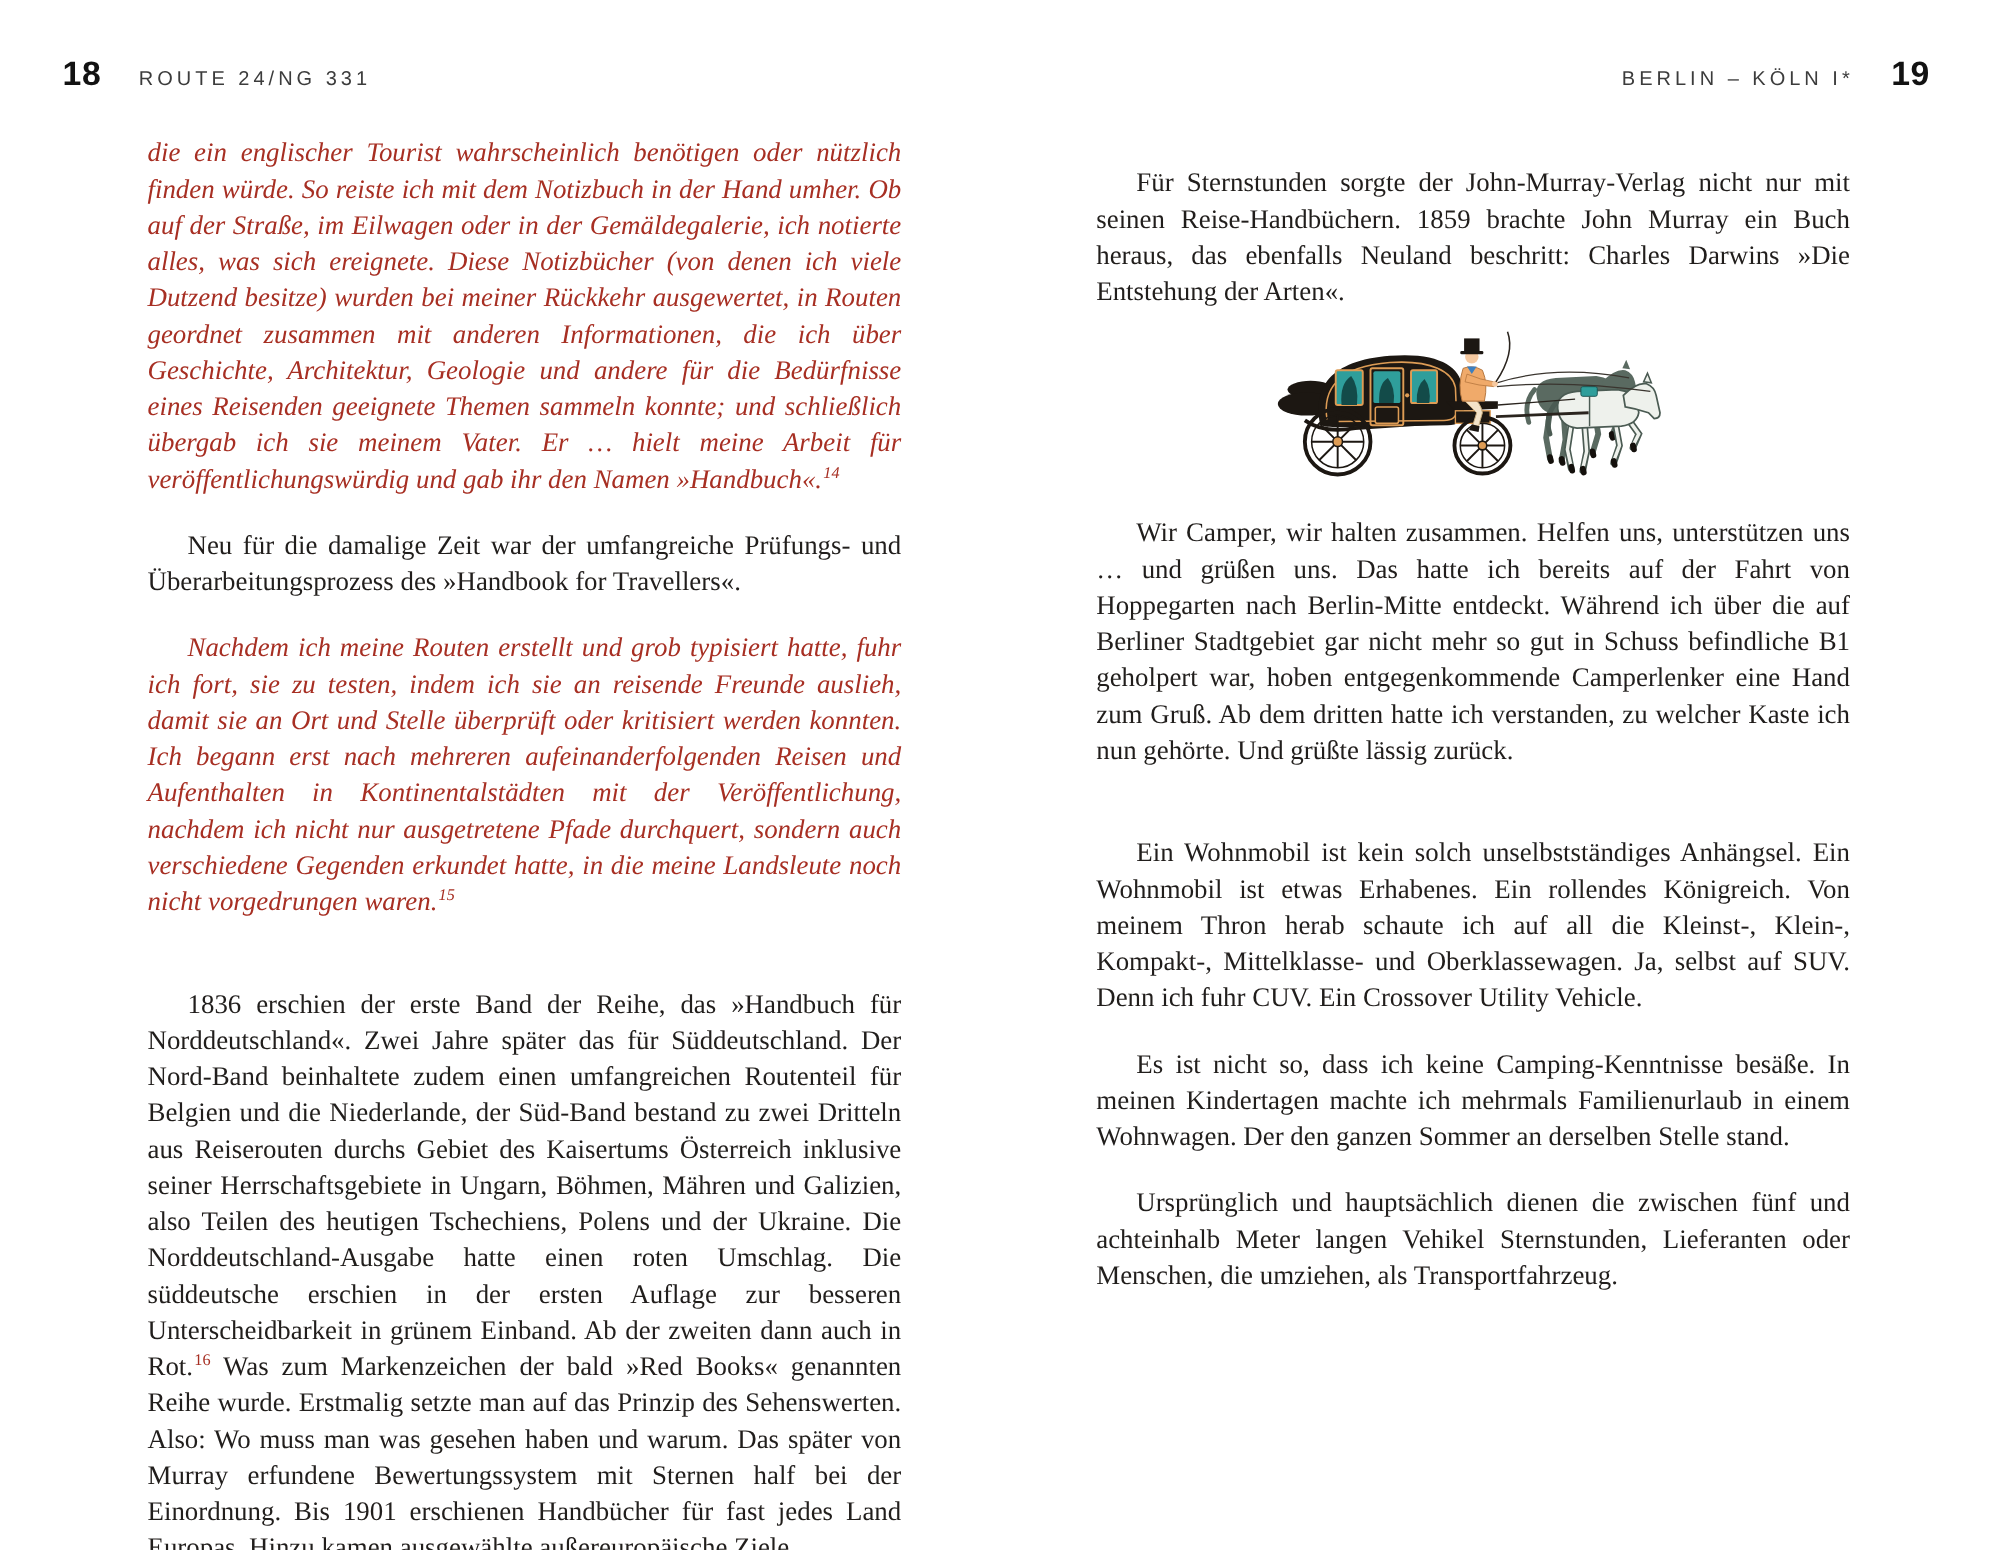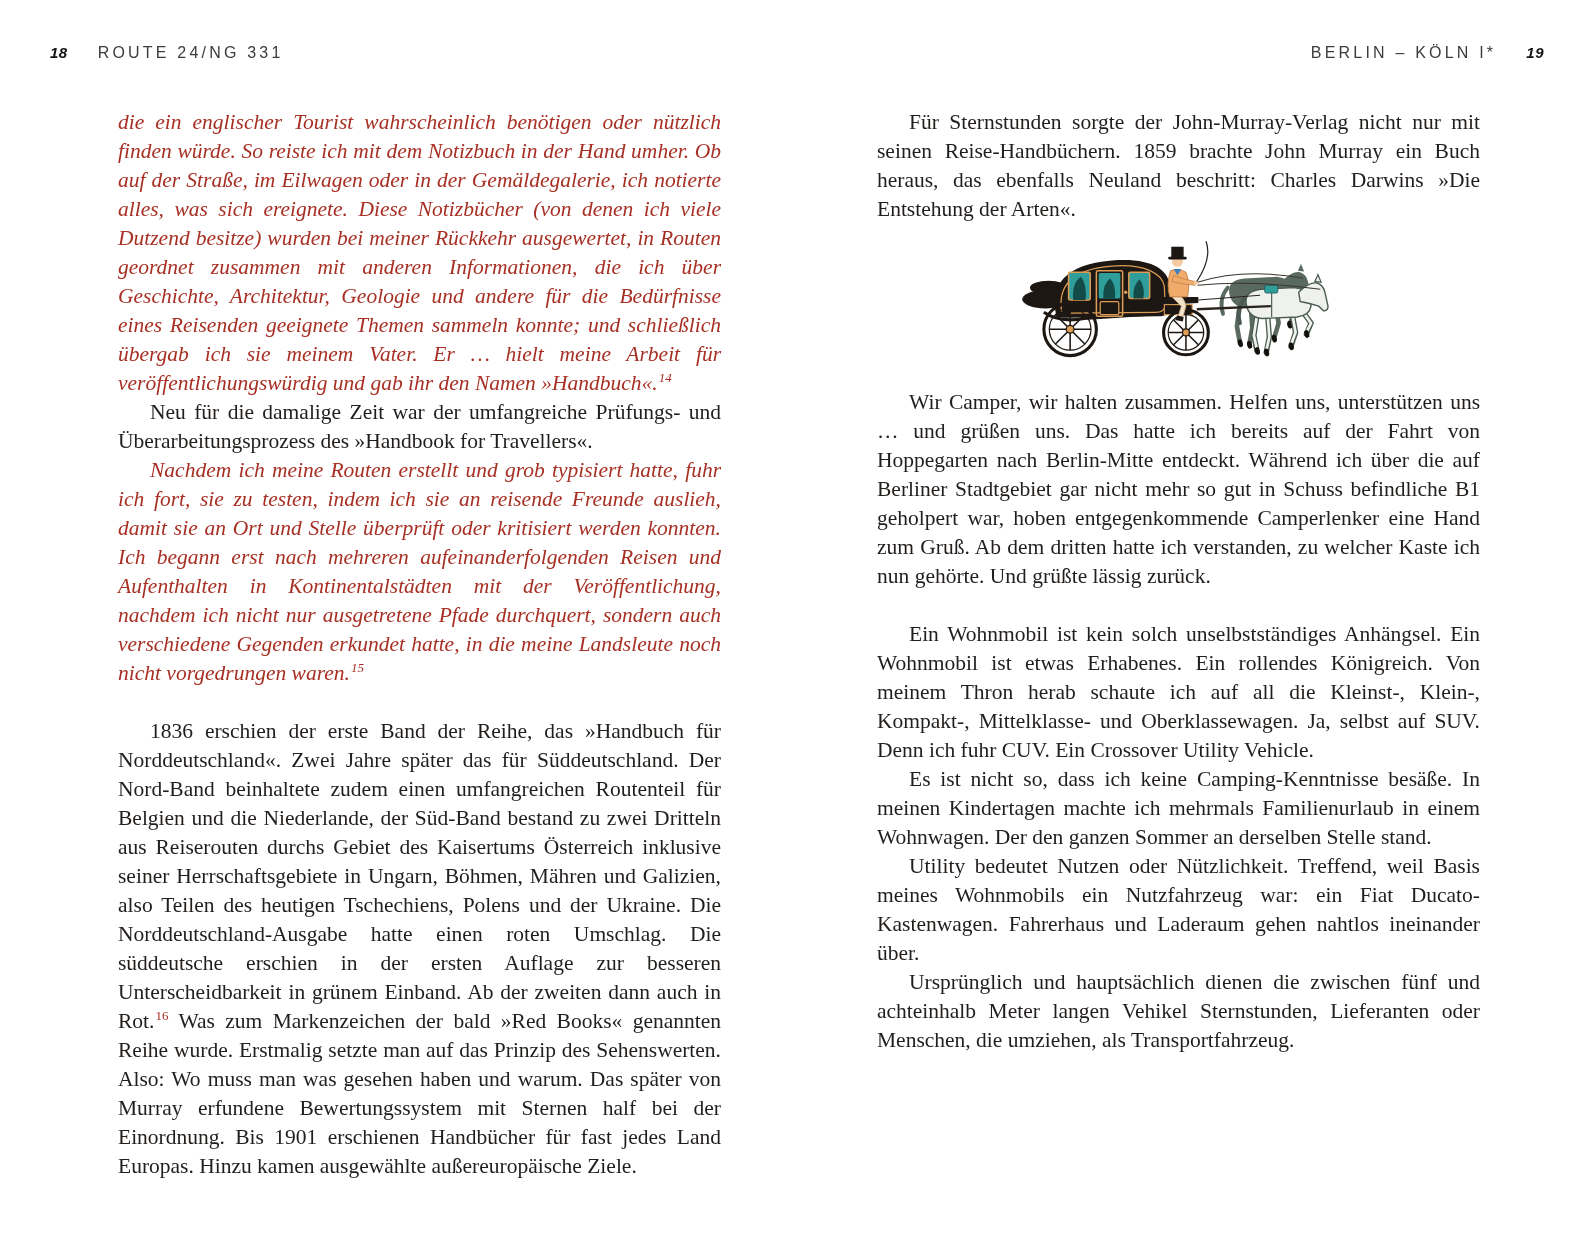--- a/index.html
+++ b/index.html
@@ -5,30 +5,30 @@
   :root{ --red:#a72f23; --ink:#211e1c; --hdr:#3c3c3c; }
   html,body{ margin:0; padding:0; background:#ffffff; }
   .spread{ position:relative; width:1594px; height:1240px; background:#ffffff;
            font-family:"Liberation Serif", serif; color:var(--ink); overflow:hidden; }
 
   
   .runhead{ position:absolute; top:44px; display:flex; align-items:baseline; gap:30px;
             font-family:"Liberation Sans", sans-serif; }
   .runhead.left{ left:50px; }
   .runhead.right{ right:50px;justify-content:space-between; }
-  .pagenum{ font-size:15px; font-weight:bold; color:#121212; letter-spacing:.5px;font-style:italic; }
+  .pagenum{ font-size:27px; font-weight:bold; color:#121212; letter-spacing:.5px; }
   .runtitle{ font-size:16px; font-weight:400; color:var(--hdr); letter-spacing:3.2px; }
 
   
   .col{ position:absolute; top:108px; width:603px;font-family:Liberation Serif, serif; }
   .col.left{ left:118px; }
   .col.right{ left:877px; }
 
   p{ margin:0; font-size:21.5px; line-height:29px; text-align:justify; color:var(--ink); }
-  p.indent{ text-indent:32px; }
+  p.indent{ text-indent:32px;margin-top:24px; }
   p.quote{ color:var(--red); font-style:italic; }
   .space{ height:29px; }
 
   sup.fn{ font-size:13px; line-height:0; vertical-align:super; margin-left:1px; }
   sup.fn-red{ color:var(--red); font-style:normal; }
 
   .illus-wrap{ width:100%; display:flex; justify-content:center; margin:14px 0 26px 0; }
   .illus-wrap svg{ display:block; }
 </style>
 </head>
@@ -167,17 +167,16 @@
           <rect x="201" y="24" width="24" height="3.5" rx="1.5" fill="#1c1712"></rect>
           <path d="M238,56 Q258,26 250,4" stroke="#2a241e" stroke-width="1.6" fill="none"></path>
         </g>
       </svg>
     </div>
 
     <p class="indent">Wir Camper, wir halten zusammen. Helfen uns, unterstützen uns … und grüßen uns. Das hatte ich bereits auf der Fahrt von Hoppegarten nach Berlin-Mitte entdeckt. Während ich über die auf Berliner Stadtgebiet gar nicht mehr so gut in Schuss befindliche B1 geholpert war, hoben entgegenkommende Camperlenker eine Hand zum Gruß. Ab dem dritten hatte ich verstanden, zu welcher Kaste ich nun gehörte. Und grüßte lässig zurück.</p>
     <div class="space"></div>
     <p class="indent">Ein Wohnmobil ist kein solch unselbstständiges Anhängsel. Ein Wohnmobil ist etwas Erhabenes. Ein rollendes Königreich. Von meinem Thron herab schaute ich auf all die Kleinst-, Klein-, Kompakt-, Mittelklasse- und Oberklassewagen. Ja, selbst auf SUV. Denn ich fuhr CUV. Ein Crossover Utility Vehicle.</p>
     <p class="indent">Es ist nicht so, dass ich keine Camping-Kenntnisse besäße. In meinen Kindertagen machte ich mehrmals Familienurlaub in einem Wohnwagen. Der den ganzen Sommer an derselben Stelle stand.</p>
-    <p class="indent">Utility bedeutet Nutzen oder Nützlichkeit. Treffend, weil Basis meines Wohnmobils ein Nutzfahrzeug war: ein Fiat Ducato-Kastenwagen. Fahrerhaus und Laderaum gehen nahtlos ineinander über.</p>
     <p class="indent">Ursprünglich und hauptsächlich dienen die zwischen fünf und achteinhalb Meter langen Vehikel Sternstunden, Lieferanten oder Menschen, die umziehen, als Transportfahrzeug.</p>
   </div>
 
 </div>
 
 </body></html>

